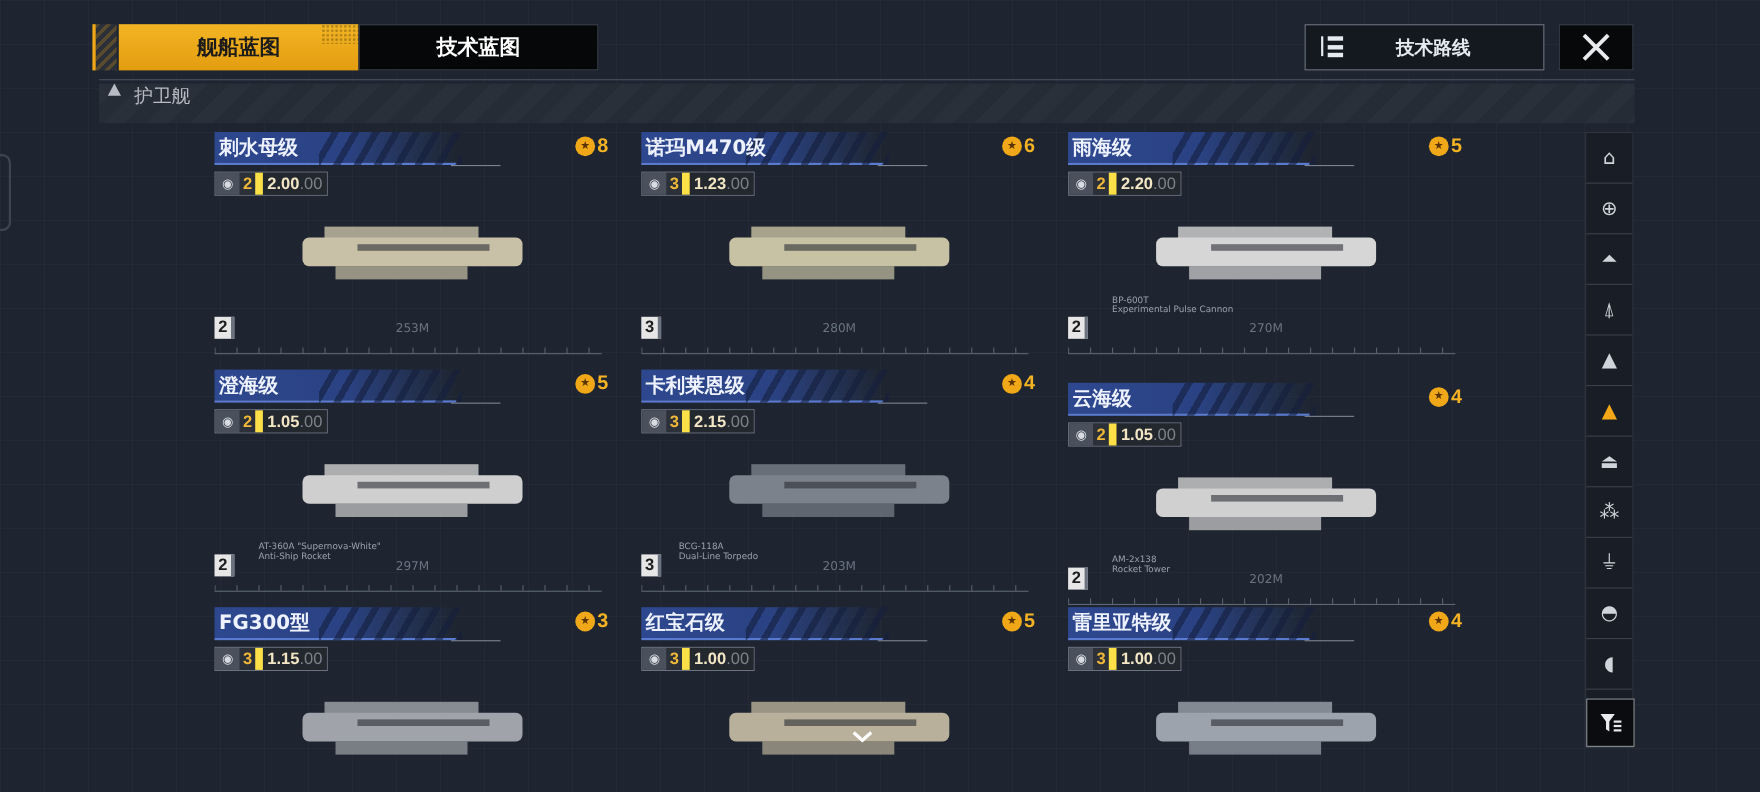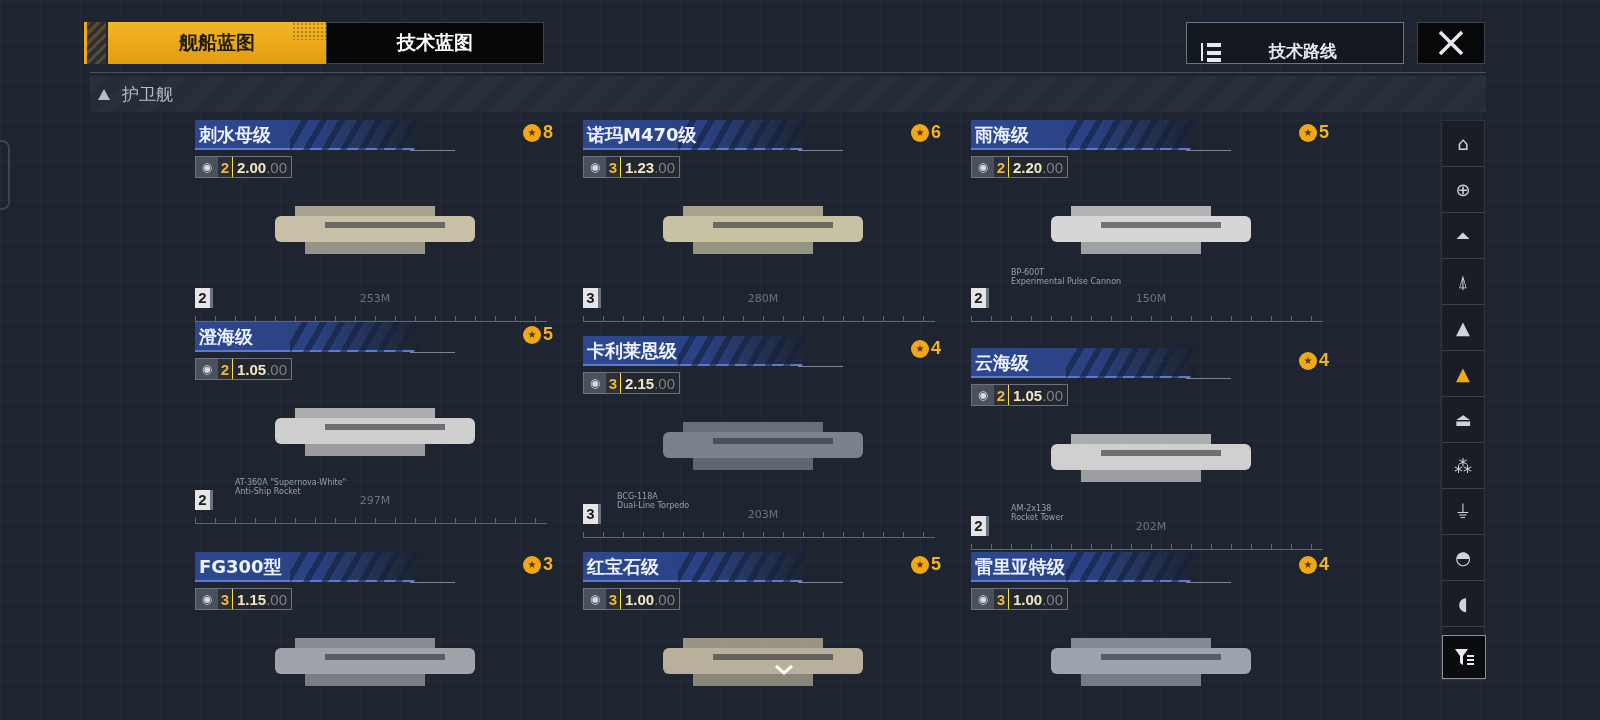--- a/index.html
+++ b/index.html
@@ -32,21 +32,21 @@
   .tab.inactive {
     background: #060708; color: #ffffff; border: 1px solid #3b4350;
   }
   .tab.active::after {
     content: ""; position: absolute; right: 0; top: 0; width: 34px; height: 18px;
     background: radial-gradient(circle, rgba(0,0,0,0.25) 1px, transparent 1.4px);
     background-size: 4px 4px;
   }
   .tech-route {
     position: absolute; left: 1186px; top: 22px; width: 218px; height: 42px;
-    background: #141920; border: 1px solid #6b7480; display: flex; align-items: flex-end;
+    background: #141920; border: 1px solid #6b7480; display: flex; align-items: center;
     cursor: pointer;
     font-family: Liberation Serif, serif;
   }
   .tech-route .ico { width: 22px; height: 20px; margin-left: 14px; position: relative; }
   .tech-route .ico span { position: absolute; left: 6px; height: 4px; background: #e6e9ee; width: 14px; }
   .tech-route .ico span:nth-child(1){ top: 1px; }
   .tech-route .ico span:nth-child(2){ top: 8px; }
   .tech-route .ico span:nth-child(3){ top: 15px; }
   .tech-route .ico i { position: absolute; left: 0; top: 0; width: 3px; height: 18px; border-left: 2px solid #e6e9ee; }
   .tech-route .lbl { flex: 1; text-align: center; font-size: 17px; font-weight: bold; margin-right: 20px; }
@@ -54,21 +54,21 @@
     position: absolute; left: 1417px; top: 22px; width: 68px; height: 42px;
     background: #070809; border: 1px solid #3b4350; display: flex; align-items: center; justify-content: center;
     cursor: pointer;
   }
   .close-btn svg { width: 30px; height: 30px; }
   
   .section-line { position: absolute; left: 90px; top: 72px; width: 1396px; height: 1px; background: #4a5260; }
   .section {
     position: absolute; left: 90px; top: 76px; width: 1396px; height: 36px;
     background: repeating-linear-gradient(135deg, #2a303a 0 14px, #262c35 14px 28px);
-    display: flex; align-items: center; padding-left: 8px; cursor: pointer;
+    display: flex; padding-left: 8px; cursor: pointer;
   }
   .section .tri { width: 0; height: 0; border-left: 6px solid transparent; border-right: 6px solid transparent; border-bottom: 11px solid #b7bcc4; margin-right: 12px; }
   .section .txt { font-size: 17px; color: #b7bcc4; }
   
   .card { position: absolute; width: 358px; height: 206px; cursor: pointer; }
   .card .name {
     position: absolute; left: 0; top: 2px; width: 220px; height: 30px;
     background: linear-gradient(90deg, #2e4890 0%, #2a4282 55%, transparent 100%);
     padding-left: 4px; font-size: 18px; font-weight: bold; color: #eef2ff; line-height: 30px;
     border-bottom: 2px solid #5a7ad0;
@@ -78,21 +78,21 @@
     background: repeating-linear-gradient(120deg, transparent 0 10px, rgba(20,30,60,0.6) 10px 16px);
   }
   .card .name span { position: relative; z-index: 2; }
   .card .leader { position: absolute; left: 215px; top: 32px; width: 45px; height: 1px; background: #7c8490; }
   .card .stats {
     position: absolute; left: 0; top: 38px; height: 22px; display: flex; align-items: stretch;
     border: 1px solid #6b7280;
   }
   .card .stats .s-ico { width: 22px; background: #4a515c; color: #d8dce2; font-size: 12px; display: flex; align-items: center; justify-content: center; }
   .card .stats .tier { width: 14px; background: #2c3038; color: #f0b838; font-weight: bold; font-size: 15px; display: flex; align-items: center; justify-content: center; font-family: "Liberation Sans", sans-serif; }
-  .card .stats .val { background: #23272e; padding: 0 4px; color: #f2e6c4; font-size: 15px; font-weight: bold; display: flex; align-items: center; font-family: "Liberation Sans", sans-serif; border-left: 1px solid #fde047; }
+  .card .stats .val { background: #23272e; padding: 0 4px; color: #f2e6c4; font-size: 15px; font-weight: bold; display: flex; align-items: center; font-family: "Liberation Sans", sans-serif; border-left: 7px solid #fde047; }
   .card .stats .val em { font-style: normal; color: #7b818a; font-weight: normal; }
   .card .cost { position: absolute; right: 0; top: 4px; display: flex; align-items: center; }
   .card .cost .badge { width: 18px; height: 18px; border-radius: 50%; background: #f0a818; display: flex; align-items: center; justify-content: center; color: #5a3400; font-size: 10px; }
   .card .cost .num { color: #f5b324; font-weight: bold; font-size: 18px; margin-left: 2px; font-family: "Liberation Sans", sans-serif; }
   .card .level { position: absolute; left: 0; top: 170px; width: 18px; height: 20px; background: #e6e6e6; color: #1c1c1c; font-weight: bold; font-size: 15px; text-align: center; line-height: 20px; border-right: 3px solid #6b7280; font-family: "Liberation Sans", sans-serif; }
   .card .length { position: absolute; left: 100px; top: 174px; width: 160px; text-align: center; color: #6a7482; font-size: 11px; }
   .card .ruler { position: absolute; left: 0; top: 198px; width: 352px; height: 6px; border-bottom: 1px solid #5e6774;
     background: repeating-linear-gradient(90deg, #5e6774 0 1px, transparent 1px 20px); background-position: 0 0; background-size: 20px 5px; background-repeat: repeat-x; background-position-y: bottom; }
   .card .ship { position: absolute; left: 40px; top: 60px; width: 280px; height: 110px; }
   .card .weapon { position: absolute; font-size: 8px; color: #9aa1ab; }
@@ -203,25 +203,25 @@
         <div class="badge">★</div>
         <div class="num">5</div>
       </div>
       <svg class="ship" viewBox="0 0 280 110">
         <rect x="40" y="38" width="200" height="26" rx="6" fill="#d6d6d6"></rect>
         <rect x="60" y="28" width="140" height="12" fill="#d6d6d6" opacity="0.8"></rect>
         <rect x="70" y="64" width="120" height="12" fill="#d6d6d6" opacity="0.7"></rect>
         <rect x="90" y="44" width="120" height="6" fill="#2b2f36" opacity="0.6"></rect>
       </svg>
       <div class="level">2</div>
-      <div class="length">150M</div>
+      <div class="length">270M</div>
       <div class="ruler"></div>
       <div class="weapon" style="left:40px;top:150px"><span>BP-600T</span><br><span>Experimental Pulse Cannon</span></div>
     </div>
-    <div class="card" style="left: 195px; top: 320px;">
+    <div class="card" style="left: 195px; top: 334px;">
       <div class="name"><span>澄海级</span></div>
       <div class="leader"></div>
       <div class="stats">
         <div class="s-ico">◉</div>
         <div class="tier">2</div>
         <div class="val">
           <span>1.05</span>
           <em>.00</em>
         </div>
       </div>

